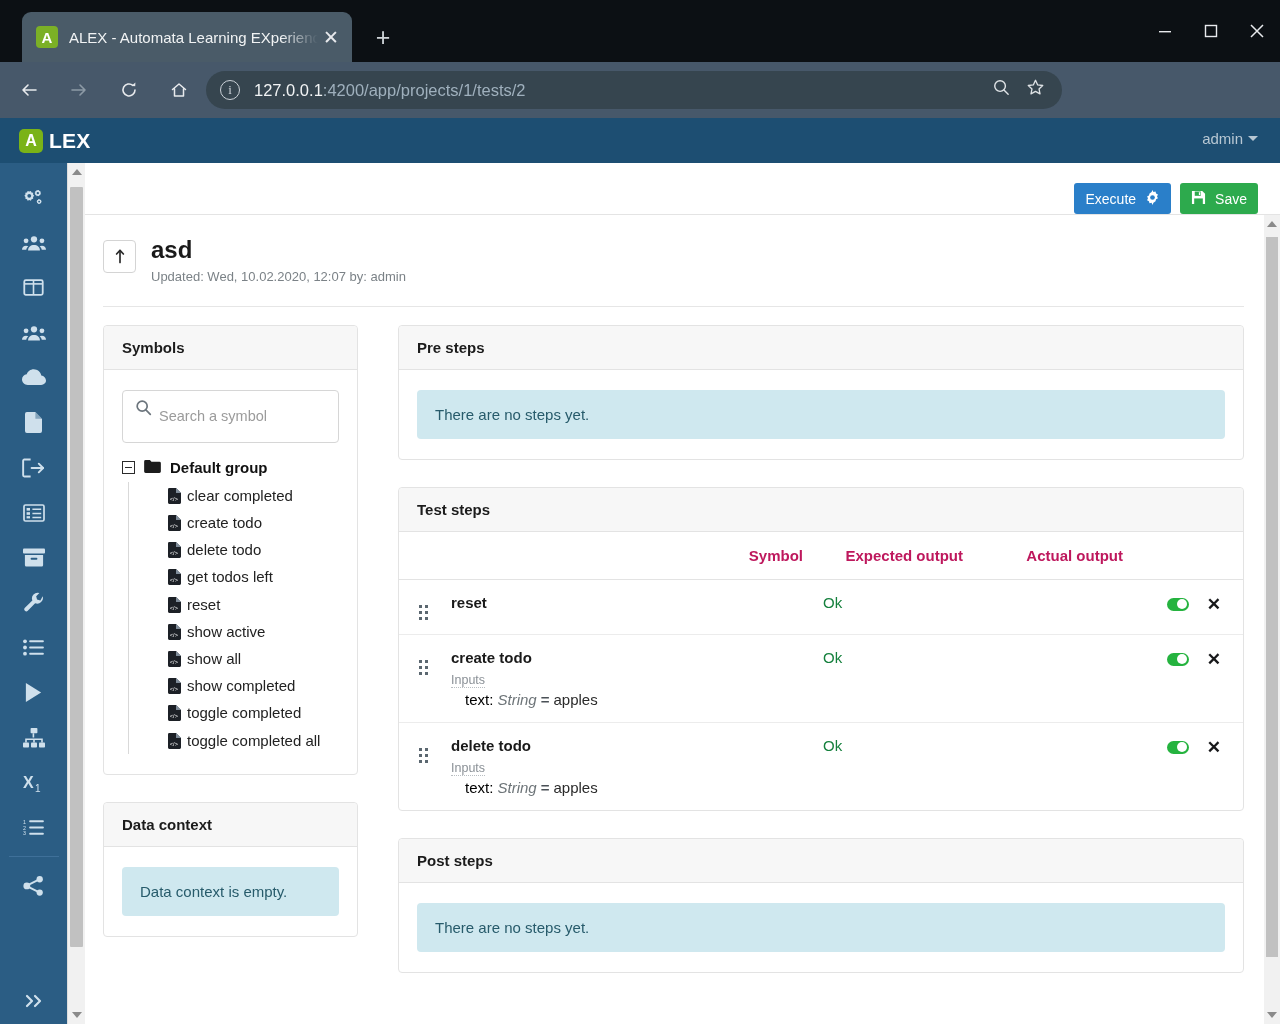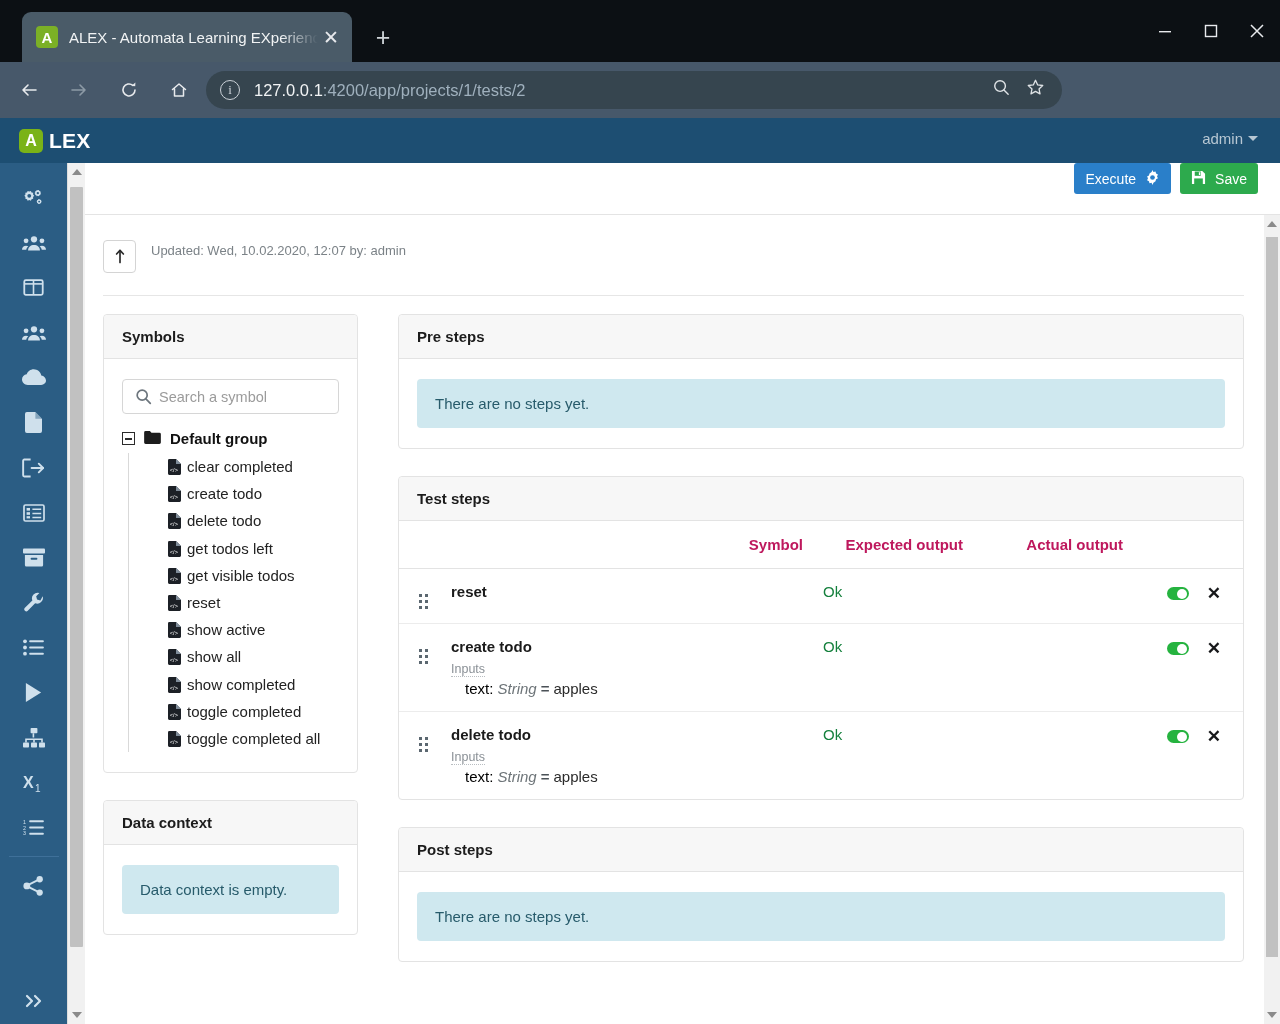--- a/index.html
+++ b/index.html
@@ -147,21 +147,21 @@
   .vscroll-outer .thumb {
     position: absolute; left: 2px; top: 24px; width: 13px; height: 760px;
     background: #c1c1c1; border-radius: 1px;
   }
 
   .content { position: absolute; left: 85px; top: 45px; right: 0; bottom: 0; background: #fff; }
 
   .toolbar {
     position: absolute; left: 0; top: 0; right: 0; height: 52px;
     background: #fff; border-bottom: 1px solid #e4e4e4;
-    display: flex; align-items: flex-start; justify-content: flex-end; padding-right: 22px;
+    display: flex; align-items: flex-end; justify-content: flex-end; padding-right: 22px;
   }
   .btn {
     height: 31px; border: none; border-radius: 3px; font-size: 14px; color: #fff;
     display: inline-flex; align-items: center; gap: 9px; padding: 0 11px; cursor: pointer;
     font-family: "Liberation Sans", sans-serif;
   }
   .btn-exec { background: #2a7fc9; }
   .btn-save { background: #2daa4d; margin-left: 9px; }
 
   .scroll-area {
@@ -207,21 +207,21 @@
   .card { border: 1px solid #e3e3e3; border-radius: 4px; background: #fff; margin-bottom: 27px; }
   .card-head {
     background: #f7f7f7; border-bottom: 1px solid #e3e3e3;
     padding: 13px 18px; font-size: 15px; font-weight: bold; color: #1c1c1c;
     border-radius: 4px 4px 0 0;
   }
   .card-body { padding: 20px 18px; }
 
   .search-wrap { position: relative; }
   .search-input {
-    width: 100%; height: 35px; border: 1px solid #d6d6d6; border-radius: 4px;
+    width: 100%; height: 53px; border: 1px solid #d6d6d6; border-radius: 4px;
     padding: 0 10px 0 36px; font-size: 14.5px; color: #444; outline: none;
     font-family: "Liberation Sans", sans-serif; background: #fff;
   }
   .search-input::placeholder { color: #9b9b9b; }
   .search-ico {
     position: absolute; left: 13px; top: 9px; width: 17px; height: 17px; color: #6c757d;
   }
 
   .tree { margin-top: 16px; font-size: 15px; }
   .tree-group { display: flex; align-items: center; gap: 9px; }
@@ -562,20 +562,21 @@
       <div class="page">
 
         <div class="title-row">
           <div class="import-btn">
             <svg width="16" height="17" viewBox="0 0 16 17" fill="none" stroke="#2b2b2b" stroke-width="1.7" stroke-linecap="round" stroke-linejoin="round">
               <path d="M8 14.5 V2.6"></path>
                 <path d="M4.6 6 L8 2.4 L11.4 6"></path>
             </svg>
           </div>
           <div>
+            <div class="test-title">asd</div>
             <div class="test-sub">Updated: Wed, 10.02.2020, 12:07 by: admin</div>
           </div>
         </div>
 
         <div class="hr"></div>
 
         <div class="cols">
 
           <div class="col-left">
 
@@ -616,25 +617,20 @@
                       <div class="tree-item"><span class="sym-ico"><svg width="13" height="16" viewBox="0 0 14 17" fill="#1c2026">
                             <path d="M1.4 0h7.2L14 5.2v10.4A1.4 1.4 0 0 1 12.6 17H1.4A1.4 1.4 0 0 1 0 15.6V1.4A1.4 1.4 0 0 1 1.4 0z"></path>
                             <path d="M8.6 0 14 5.2H8.6z" fill="#7f8c99"></path>
                             <text x="2" y="14.2" font-family="Liberation Sans, sans-serif" font-size="6" fill="#fff">&lt;/&gt;</text>
                           </svg></span><span>delete todo</span></div>
                       <div class="tree-item"><span class="sym-ico"><svg width="13" height="16" viewBox="0 0 14 17" fill="#1c2026">
                             <path d="M1.4 0h7.2L14 5.2v10.4A1.4 1.4 0 0 1 12.6 17H1.4A1.4 1.4 0 0 1 0 15.6V1.4A1.4 1.4 0 0 1 1.4 0z"></path>
                             <path d="M8.6 0 14 5.2H8.6z" fill="#7f8c99"></path>
                             <text x="2" y="14.2" font-family="Liberation Sans, sans-serif" font-size="6" fill="#fff">&lt;/&gt;</text>
                           </svg></span><span>get todos left</span></div>
-                      <div class="tree-item"><span class="sym-ico"><svg width="13" height="16" viewBox="0 0 14 17" fill="#1c2026">
-                            <path d="M1.4 0h7.2L14 5.2v10.4A1.4 1.4 0 0 1 12.6 17H1.4A1.4 1.4 0 0 1 0 15.6V1.4A1.4 1.4 0 0 1 1.4 0z"></path>
-                            <path d="M8.6 0 14 5.2H8.6z" fill="#7f8c99"></path>
-                            <text x="2" y="14.2" font-family="Liberation Sans, sans-serif" font-size="6" fill="#fff">&lt;/&gt;</text>
-                          </svg></span><span>get visible todos</span></div>
                       <div class="tree-item"><span class="sym-ico"><svg width="13" height="16" viewBox="0 0 14 17" fill="#1c2026">
                             <path d="M1.4 0h7.2L14 5.2v10.4A1.4 1.4 0 0 1 12.6 17H1.4A1.4 1.4 0 0 1 0 15.6V1.4A1.4 1.4 0 0 1 1.4 0z"></path>
                             <path d="M8.6 0 14 5.2H8.6z" fill="#7f8c99"></path>
                             <text x="2" y="14.2" font-family="Liberation Sans, sans-serif" font-size="6" fill="#fff">&lt;/&gt;</text>
                           </svg></span><span>reset</span></div>
                       <div class="tree-item"><span class="sym-ico"><svg width="13" height="16" viewBox="0 0 14 17" fill="#1c2026">
                             <path d="M1.4 0h7.2L14 5.2v10.4A1.4 1.4 0 0 1 12.6 17H1.4A1.4 1.4 0 0 1 0 15.6V1.4A1.4 1.4 0 0 1 1.4 0z"></path>
                             <path d="M8.6 0 14 5.2H8.6z" fill="#7f8c99"></path>
                             <text x="2" y="14.2" font-family="Liberation Sans, sans-serif" font-size="6" fill="#fff">&lt;/&gt;</text>
                           </svg></span><span>show active</span></div>

